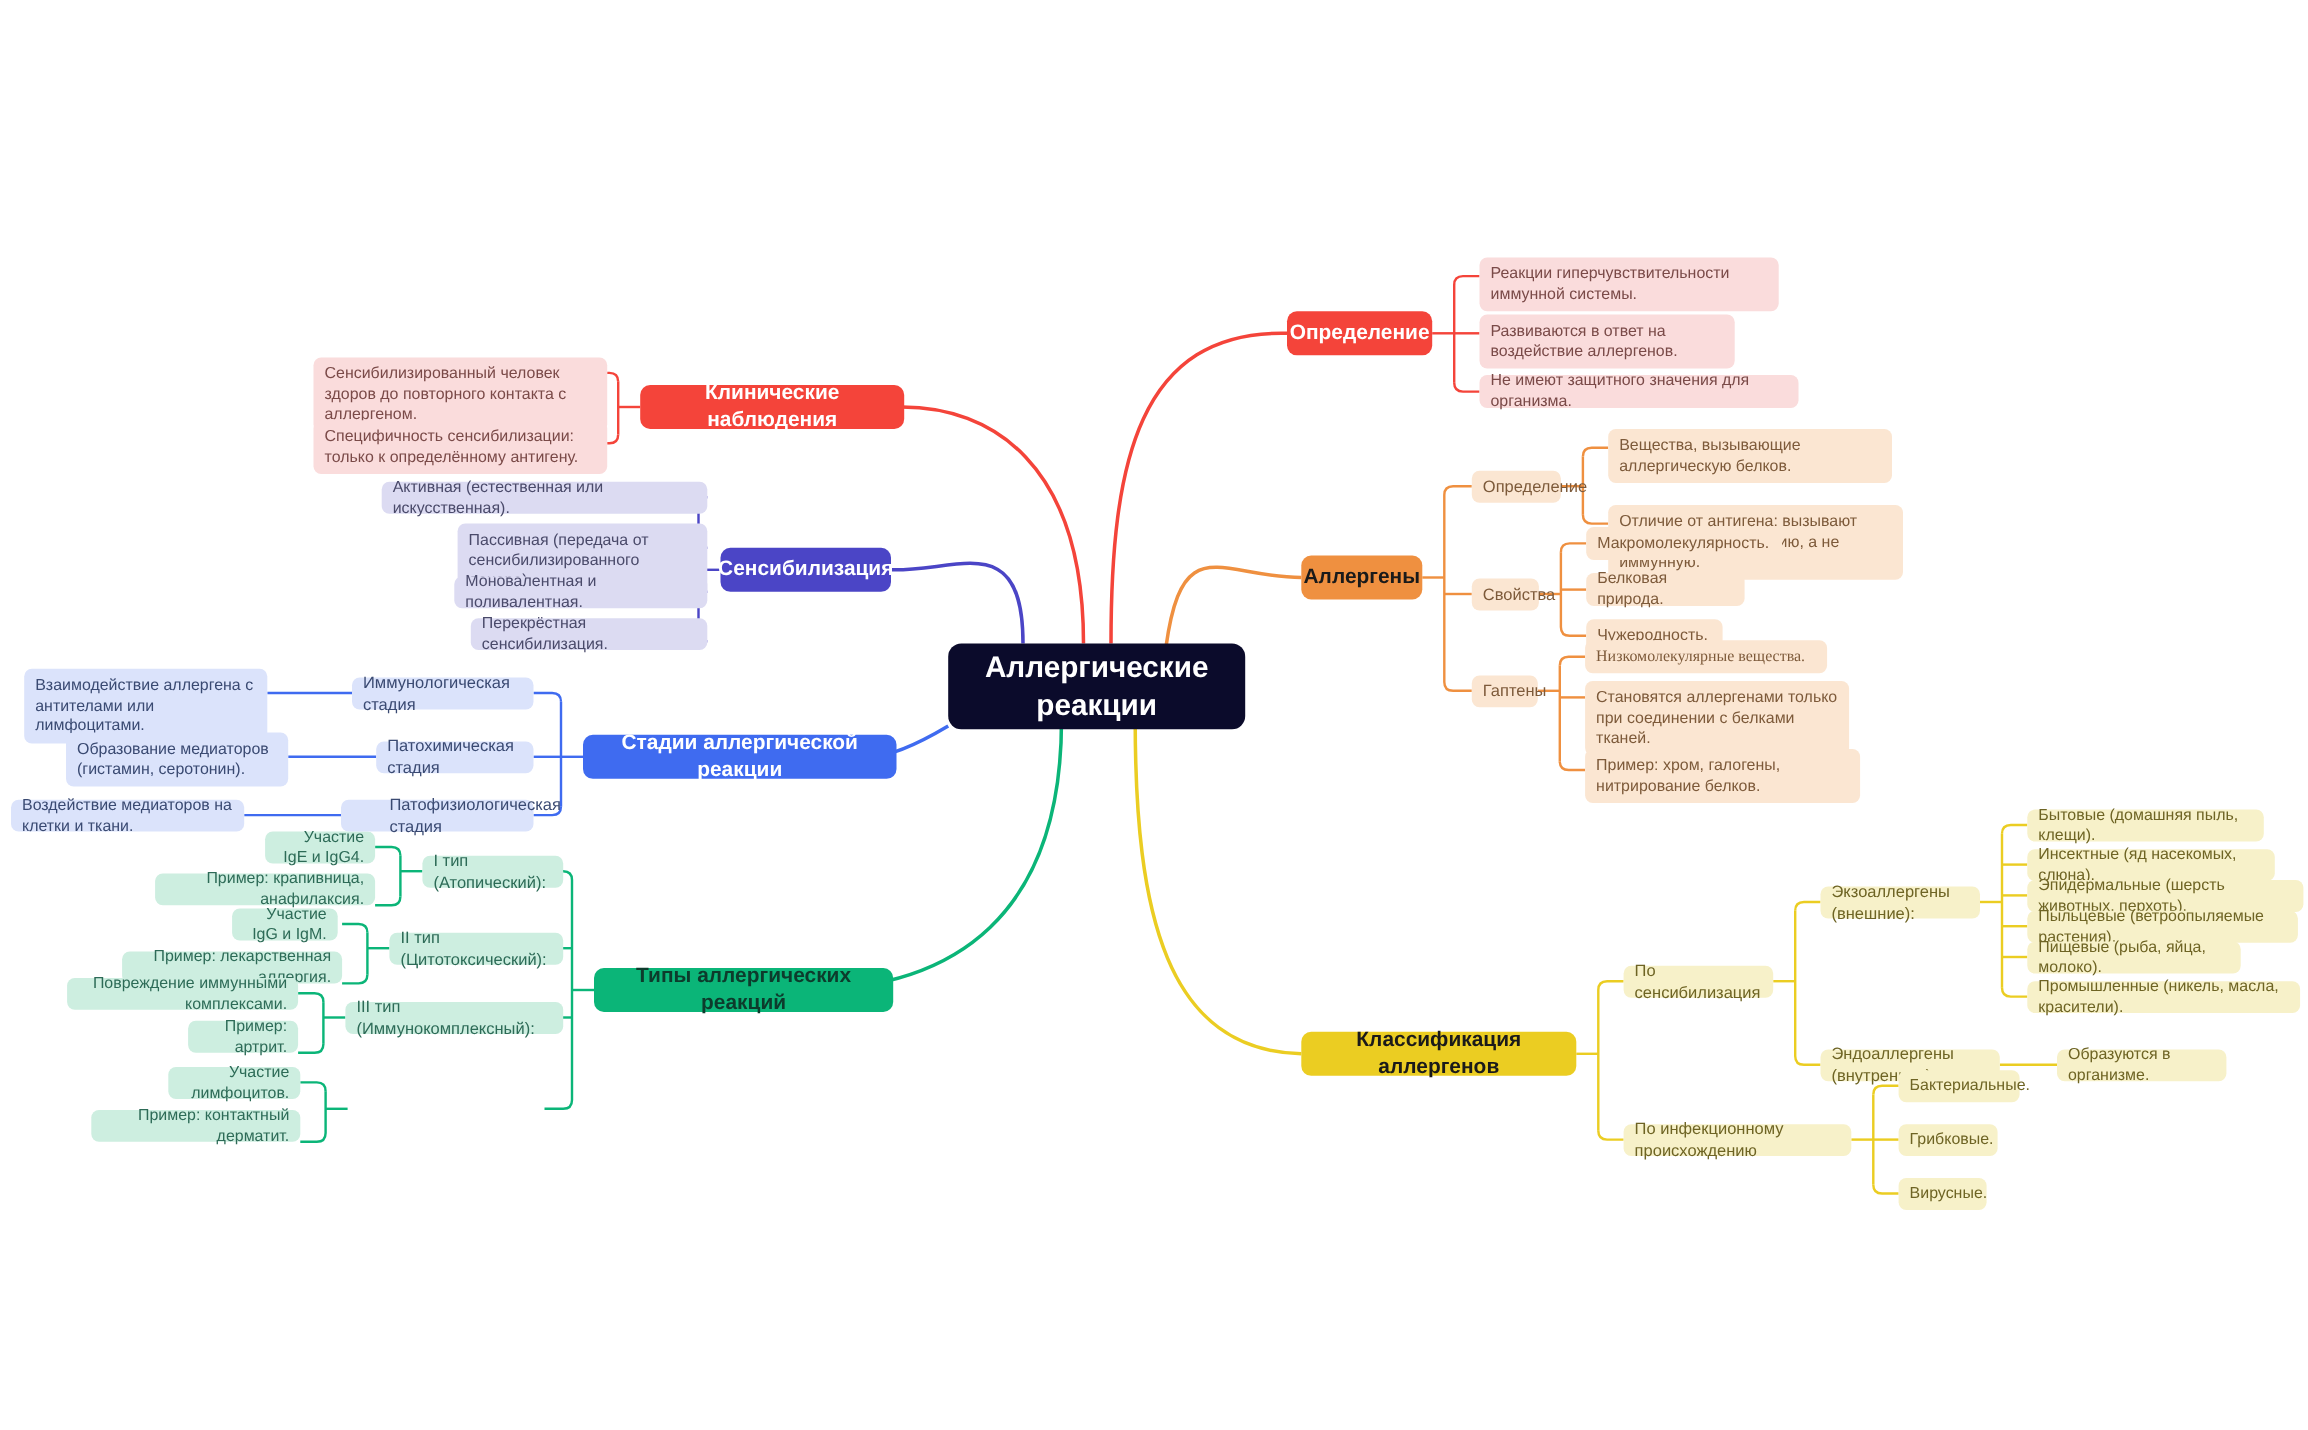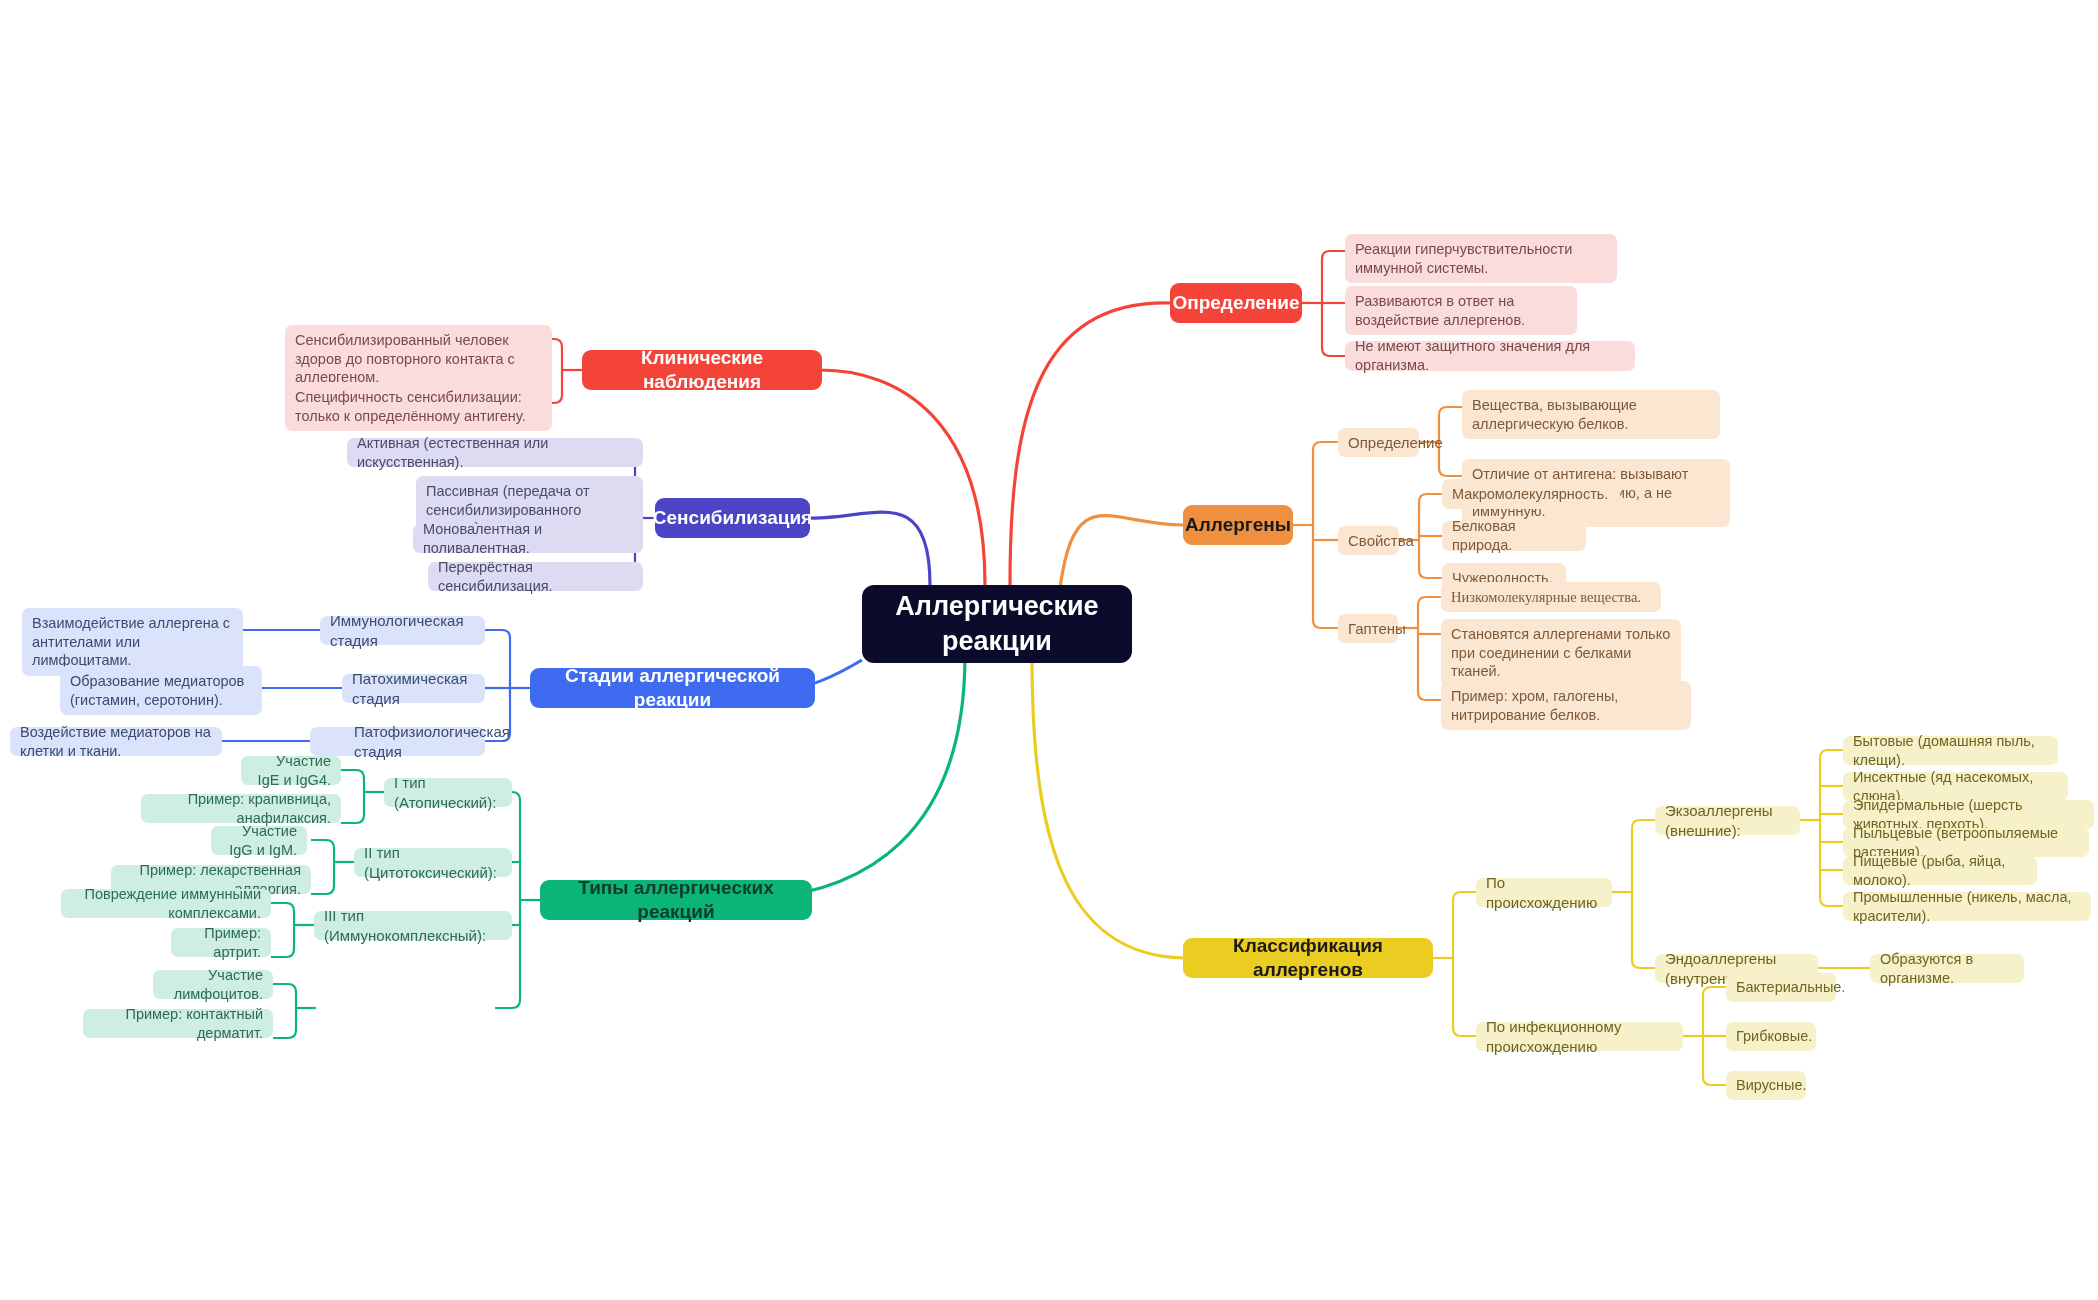--- a/index.html
+++ b/index.html
@@ -214,21 +214,21 @@
   <div class="node leaf" style="left:1442px; top:479px; width:178px; height:30px; background:#fbe6d2; color:#7d5a3a;">Макромолекулярность.</div>
   <div class="node leaf" style="left:1442px; top:521px; width:144px; height:30px; background:#fbe6d2; color:#7d5a3a;">Белковая природа.</div>
   <div class="node leaf" style="left:1442px; top:563px; width:124px; height:30px; background:#fbe6d2; color:#7d5a3a;">Чужеродность.</div>
 
   <div class="node leaf" style="left:1441px; top:582px; width:220px; height:30px; background:#fbe6d2; color:#7d5a3a;font-family:Liberation Serif, serif;">Низкомолекулярные вещества.</div>
   <div class="node leaf" style="left:1441px; top:619px; width:240px; min-height:42px; background:#fbe6d2; color:#7d5a3a;">Становятся аллергенами только при соединении с белками тканей.</div>
   <div class="node leaf" style="left:1441px; top:681px; width:250px; min-height:42px; background:#fbe6d2; color:#7d5a3a;">Пример: хром, галогены, нитрирование белков.</div>
 
   <div class="node br" style="left:1183px; top:938px; width:250px; height:40px; background:#ebcd22; color:#1a1a1a;">Классификация аллергенов</div>
 
-  <div class="node l2" style="left:1476px; top:878px; width:136px; height:29px; background:#f7f1c9; color:#6e6424;">По происхождению</div>
+  <div class="node l2" style="left:1476px; top:878px; width:136px; height:29px; background:#f7f1c9; color:#6e6424;">По сенсибилизация</div>
   <div class="node l2" style="left:1476px; top:1022px; width:207px; height:29px; background:#f7f1c9; color:#6e6424;">По инфекционному происхождению</div>
 
   <div class="node l2" style="left:1655px; top:806px; width:145px; height:29px; background:#f7f1c9; color:#6e6424;">Экзоаллергены (внешние):</div>
   <div class="node l2" style="left:1655px; top:954px; width:163px; height:29px; background:#f7f1c9; color:#6e6424;">Эндоаллергены (внутренние):</div>
 
   <div class="node leaf" style="left:1843px; top:736px; width:215px; height:29px; background:#f7f1c9; color:#6e6424;">Бытовые (домашняя пыль, клещи).</div>
   <div class="node leaf" style="left:1843px; top:772px; width:225px; height:29px; background:#f7f1c9; color:#6e6424;">Инсектные (яд насекомых, слюна).</div>
   <div class="node leaf" style="left:1843px; top:800px; width:251px; height:29px; background:#f7f1c9; color:#6e6424;">Эпидермальные (шерсть животных, перхоть).</div>
   <div class="node leaf" style="left:1843px; top:828px; width:246px; height:29px; background:#f7f1c9; color:#6e6424;">Пыльцевые (ветроопыляемые растения).</div>
   <div class="node leaf" style="left:1843px; top:856px; width:194px; height:29px; background:#f7f1c9; color:#6e6424;">Пищевые (рыба, яйца, молоко).</div>

